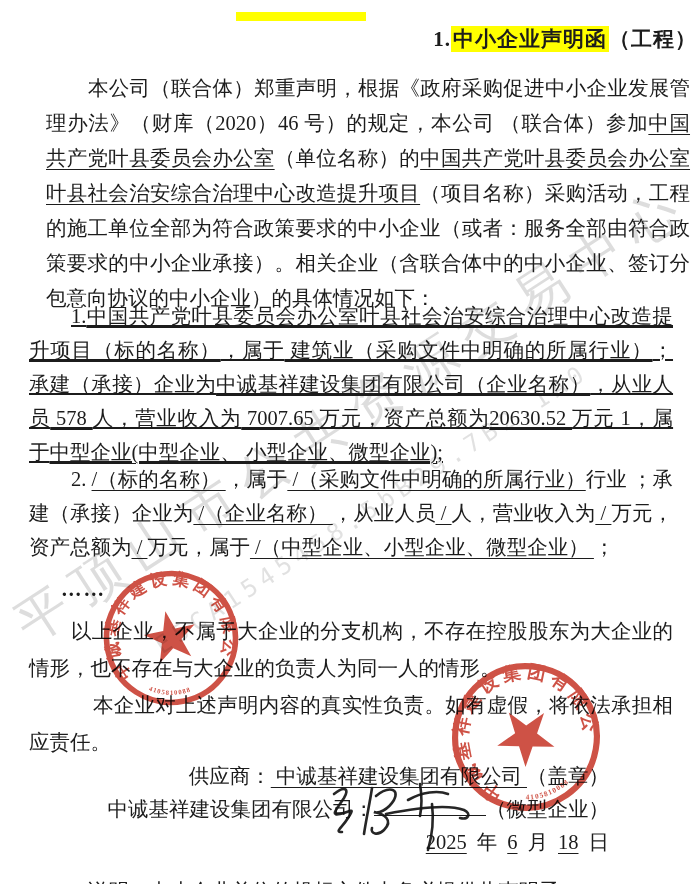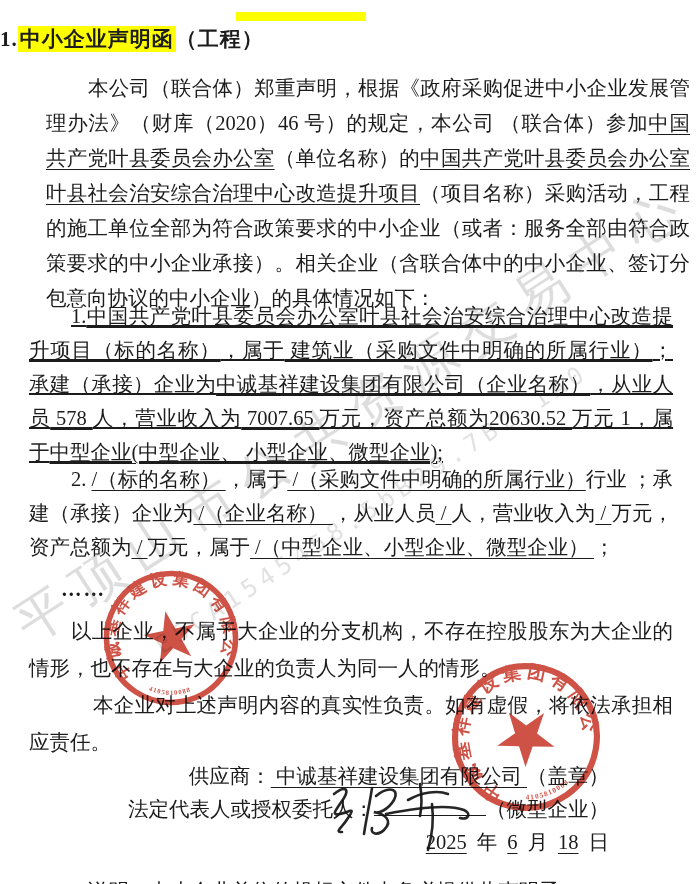--- a/index.html
+++ b/index.html
@@ -7,21 +7,21 @@
     position:relative;width:697px;height:884px;margin:0 auto;background:#ffffff;
     font-family:"Liberation Serif","DejaVu Serif",serif;color:#1c1c1c;overflow:hidden;
   }
   
   .wm{position:absolute;transform-origin:0 0;transform:rotate(-33deg);white-space:nowrap;pointer-events:none;z-index:0;}
   .wm-main{left:2px;top:600px;font-size:52px;letter-spacing:14px;color:rgba(170,170,170,0.40);}
   .wm-serial{left:150px;top:636px;font-size:24px;letter-spacing:6px;color:rgba(175,175,175,0.38);font-family:"DejaVu Sans Mono",monospace;}
   
   .layer{position:absolute;z-index:1;}
   .hl-sliver{left:236px;top:12px;width:130px;height:9px;background:#ffff00;}
-  .title{left:0;top:25px;width:100%;text-align:left;font-size:21px;font-weight:bold;letter-spacing:1px;}
+  .title{left:0;top:25px;width:100%;text-align:right;font-size:21px;font-weight:bold;letter-spacing:1px;}
   .title .hl{background:#ffff00;padding:1px 2px;}
   .body-par{left:29px;width:644px;font-size:20.5px;text-align:justify;}
   .p1{top:50px;line-height:35px;text-indent:42px;margin-left:17px;}
   .p2{top:278px;line-height:34px;text-indent:42px;text-decoration:underline;}
   .p3{top:441px;line-height:34px;text-indent:42px;}
   .pell{top:553px;line-height:30px;padding-left:32px;font-weight:bold;letter-spacing:2px;}
   .p5{top:592px;line-height:37px;text-indent:42px;}
   .p6{top:666px;line-height:37px;text-indent:64px;}
   .u{text-decoration:underline;text-underline-offset:4px;text-decoration-thickness:1.4px;}
   
@@ -65,21 +65,21 @@
   <p class="layer body-par p3"><span>2. </span><span class="u"> /（标的名称） </span><span>，属于</span><span class="u"> /（采购文件中明确的所属行业）</span><span>行业 ；承建（承接）企业为</span><span class="u"> /（企业名称）  </span><span>，从业人员</span><span class="u"> / </span><span>人，营业收入为</span><span class="u"> / </span><span>万元，资产总额为</span><span class="u"> / </span><span>万元，属于</span><span class="u"> /（中型企业、小型企业、微型企业） </span><span>；</span></p>
 
   <p class="layer body-par pell">……</p>
 
   <p class="layer body-par p5">以上企业，不属于大企业的分支机构，不存在控股股东为大企业的情形，也不存在与大企业的负责人为同一人的情形。</p>
 
   <p class="layer body-par p6">本企业对上述声明内容的真实性负责。如有虚假，将依法承担相应责任。</p>
 
   <div class="sigline sig1"><span>供应商：</span><span class="u"> 中诚基祥建设集团有限公司 </span><span>（盖章）</span></div>
 
-  <div class="sigline sig2"><span>法定代表人或授权委托人：</span><span class="u-blank"></span><span>（微型企业）</span></div>
+  <div class="sigline sig2"><span>中诚基祥建设集团有限公司：</span><span class="u-blank"></span><span>（微型企业）</span></div>
 
   <div class="sigline sig3"><span class="u-num">2025</span><span>年</span><span class="u-num">6</span><span>月</span><span class="u-num">18</span><span>日</span></div>
 
   <p class="layer note">说明：中小企业单位的投标文件中务必提供此声明函。</p>
 
   <svg class="hand-sig" viewBox="0 0 172 86">
     <path d="M14 18 C24 10 30 12 24 22 C16 34 10 40 20 38 C30 36 36 30 28 42 C22 52 14 56 22 56"></path>
     <path d="M52 12 C50 26 46 44 44 58"></path>
     <path d="M56 20 C68 10 80 12 74 24 C68 34 58 38 54 36 C64 38 74 44 64 54 C58 60 50 58 52 52"></path>
     <path d="M100 8 C102 20 102 30 100 40"></path>

